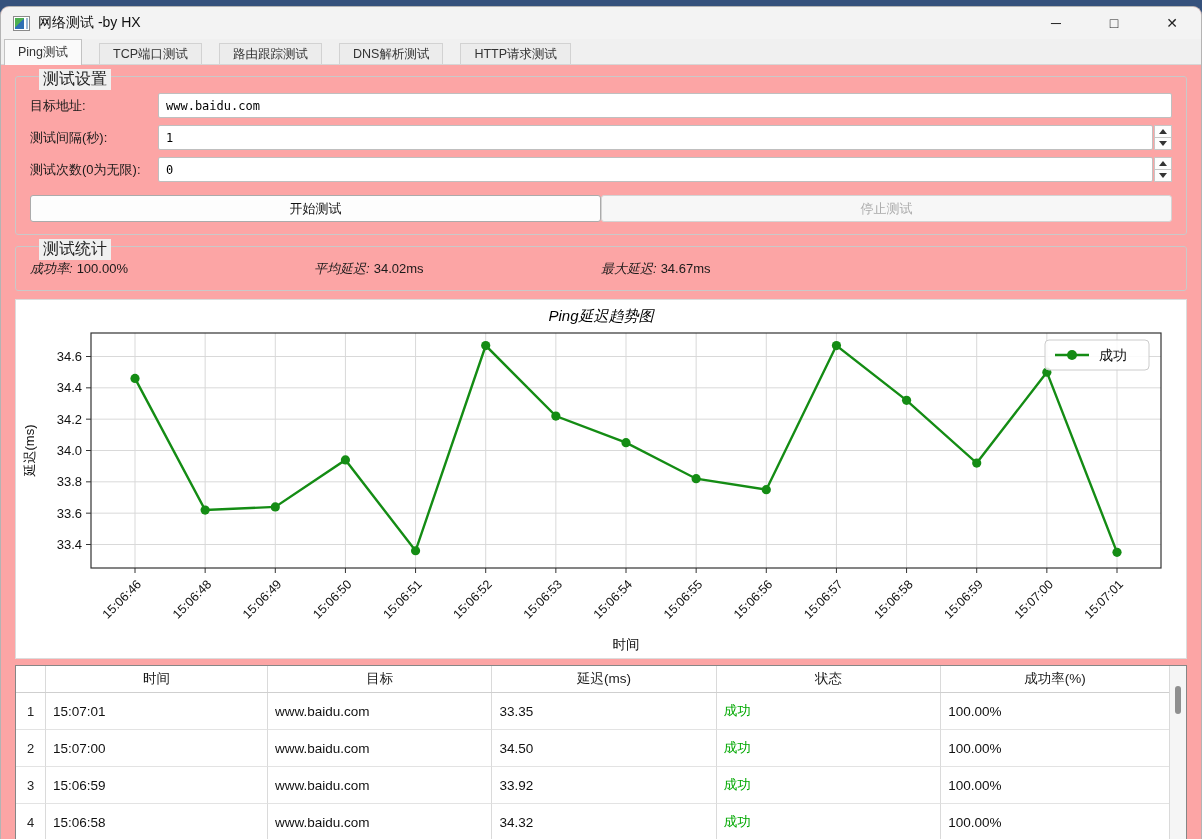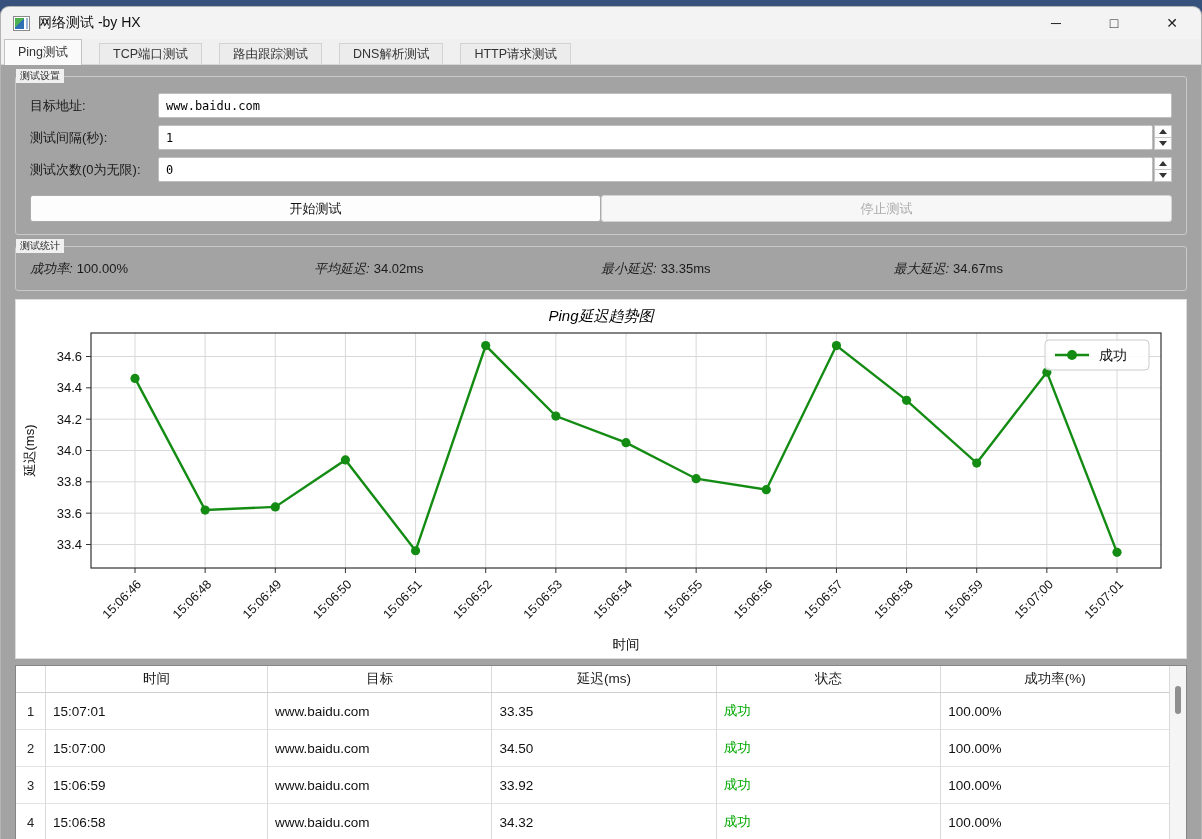--- a/index.html
+++ b/index.html
@@ -1,38 +1,38 @@
 <!DOCTYPE html>
 <html><head>
 <meta charset="utf-8">
 <style>
   * { box-sizing: border-box; margin: 0; padding: 0; }
   html,body { width:1202px; height:839px; overflow:hidden; }
   body { background:#35517c; font-family:"Liberation Sans","DejaVu Sans",sans-serif; color:#1a1a1a; }
   .window {
     position:absolute; top:6px; left:0; width:1202px; height:833px;
-    background:#a3a3a3; border:1px solid #b4b4b4; border-bottom:none;
+    background:#fca5a5; border:1px solid #b4b4b4; border-bottom:none;
     border-radius:9px 9px 0 0; overflow:hidden;
   }
   
   .titlebar { height:32px; display:flex; align-items:center; padding:0 0 0 12px; background:#f3f3f3; }
   .app-icon { width:17px; height:15px; border:1px solid #8a8a8a; background:#fff; margin-right:8px; position:relative; }
   .app-icon .ic1 { position:absolute; left:1px; top:1px; width:9px; height:11px; background:linear-gradient(135deg,#4caf50 0 50%,#2f6fb3 50% 100%); }
   .app-icon .ic2 { position:absolute; right:1px; top:1px; width:2px; height:11px; background:#9db8d6; }
   .title-text { font-size:14px; color:#111; }
   .win-controls { margin-left:auto; display:flex; height:32px; }
   .win-btn { width:58px; height:32px; display:flex; align-items:center; justify-content:center; font-size:14px; color:#222; cursor:default; }
   
   .tabbar { display:flex; align-items:flex-end; height:26px; padding-left:3px; background:#f0f0f0; border-bottom:1px solid #d6d6d6; position:relative; }
   .tab { font-size:12.5px; padding:0 13px; height:21px; line-height:21px; background:#ececec; border:1px solid #d2d2d2; border-bottom:none; margin-right:17px; color:#333; }
   .tab.selected { background:#fafafa; height:26px; line-height:25px; border-color:#c2c2c2; position:relative; z-index:2; margin-bottom:-1px; }
   
   .content { padding:0 14px; }
   .groupbox { position:relative; border:1px solid #c9c9c9; border-radius:3px; margin-top:11px; padding:16px 14px 12px 14px; }
-  .group-label { position:absolute; top:-8px; left:0; background:#f0f0f0; padding:0 4px; font-size:10px; color:#222; }
+  .group-label { position:absolute; top:-8px; left:23px; background:#f0f0f0; padding:0 4px; font-size:16px; color:#222; }
   .field-row { display:flex; align-items:center; margin-bottom:7px; }
   .field-label { width:128px; font-size:13px; flex:0 0 128px; }
   .field-input { flex:1; height:25px; border:1px solid #bfbfbf; border-radius:2px; background:#fff; padding:0 7px; font-size:12px; font-family:"DejaVu Sans Mono","Liberation Mono",monospace; color:#000; outline:none; }
   .spinner { width:18px; height:25px; margin-left:1px; display:flex; flex-direction:column; }
   .spin-btn { flex:1; border:1px solid #c6c6c6; background:#fdfdfd; display:flex; align-items:center; justify-content:center; }
   .spin-btn + .spin-btn { border-top:none; }
   .tri-up { width:0; height:0; border-left:4px solid transparent; border-right:4px solid transparent; border-bottom:5px solid #333; }
   .tri-down { width:0; height:0; border-left:4px solid transparent; border-right:4px solid transparent; border-top:5px solid #333; }
   .btn-row { display:flex; margin-top:13px; }
   .btn { flex:1; height:27px; font-size:13px; border:1px solid #ababab; border-radius:3px; background:#fdfdfd; color:#111; font-family:inherit; }
@@ -123,21 +123,20 @@
           <button class="btn">开始测试</button>
           <button class="btn" disabled="">停止测试</button>
         </div>
     </div>
 
     <div class="groupbox" style="padding-top:13px; padding-bottom:9px;">
       <span class="group-label">测试统计</span>
       <div class="stats-grid">
           <div class="stat-item"><span class="stat-label">成功率:</span><span class="stat-value">100.00%</span></div>
           <div class="stat-item"><span class="stat-label">平均延迟:</span><span class="stat-value">34.02ms</span></div>
-          <div class="stat-item"><span class="stat-label">最小延迟:</span><span class="stat-value">33.35ms</span></div>
           <div class="stat-item"><span class="stat-label">最大延迟:</span><span class="stat-value">34.67ms</span></div>
         </div>
     </div>
 
     <div class="chart-panel">
       <div class="chart-title">Ping延迟趋势图</div>
       <div class="chart-wrap" id="chart"><svg width="1170" height="330" viewBox="0 0 1170 330">
      <g>
               <line x1="74" y1="218.50000000000023" x2="1144" y2="218.50000000000023" stroke="#d9d9d9" stroke-width="1"></line>
               <line x1="74" y1="187.16666666666646" x2="1144" y2="187.16666666666646" stroke="#d9d9d9" stroke-width="1"></line>

